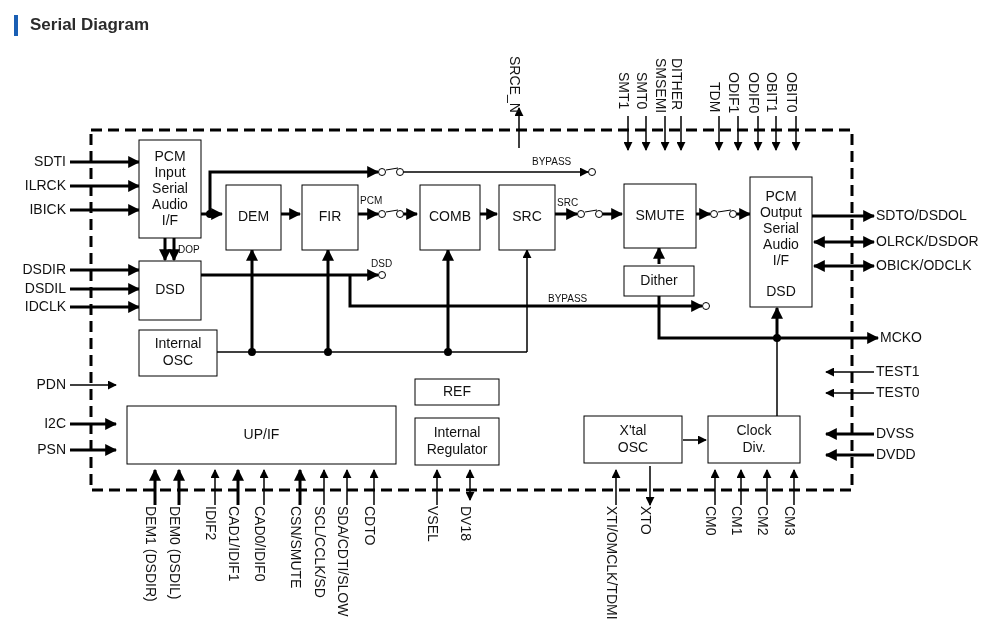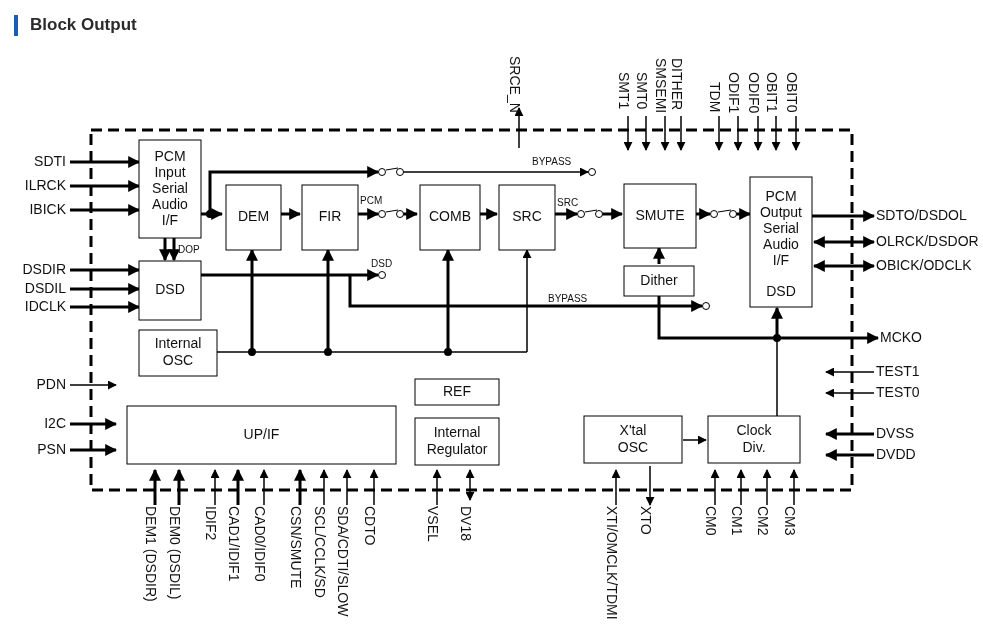--- a/index.html
+++ b/index.html
@@ -8,21 +8,21 @@
   .heading .bar { width:4px; height:21px; background:#1a5fb4; margin-right:12px; }
   .heading .title { font-family:"Liberation Sans", sans-serif; font-weight:bold; font-size:17px; color:#2b2b2b; }
   svg#diagram { position:absolute; left:0; top:0; }
   svg text { font-family:"Liberation Sans", sans-serif; fill:#111; }
 </style>
 </head>
 <body>
 
 <div class="heading">
   <span class="bar"></span>
-  <span class="title">Block Output</span>
+  <span class="title">Serial Diagram</span>
 </div>
 
 <svg id="diagram" width="983" height="635" viewBox="0 0 983 635" xmlns="http://www.w3.org/2000/svg">
   <defs>
     <marker id="ah" viewBox="0 0 10 10" refX="9" refY="5" markerWidth="4" markerHeight="4" orient="auto-start-reverse" markerUnits="strokeWidth">
       <path d="M0,0 L10,5 L0,10 z" fill="#000"></path>
     </marker>
     <marker id="ahs" viewBox="0 0 10 10" refX="9" refY="5" markerWidth="6" markerHeight="6" orient="auto-start-reverse" markerUnits="strokeWidth">
       <path d="M0,0 L10,5 L0,10 z" fill="#000"></path>
     </marker>

